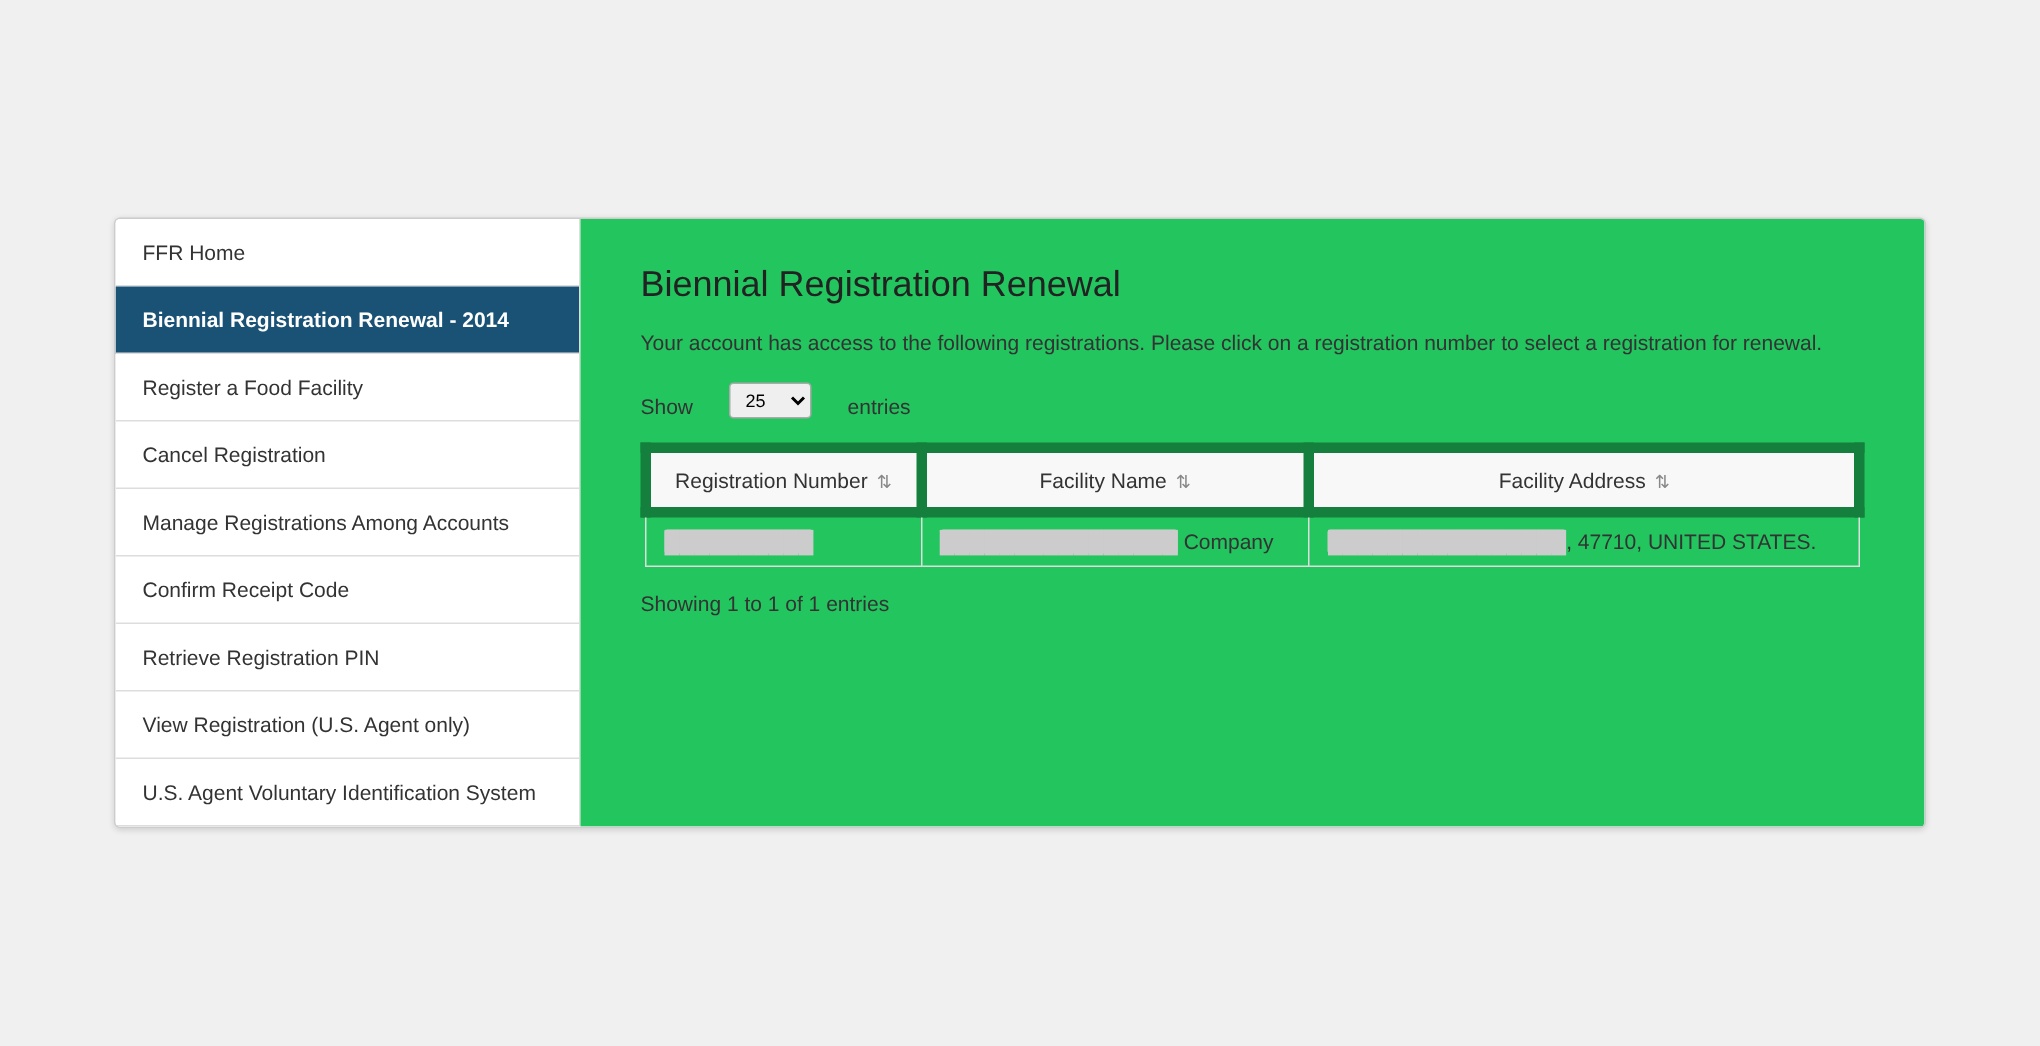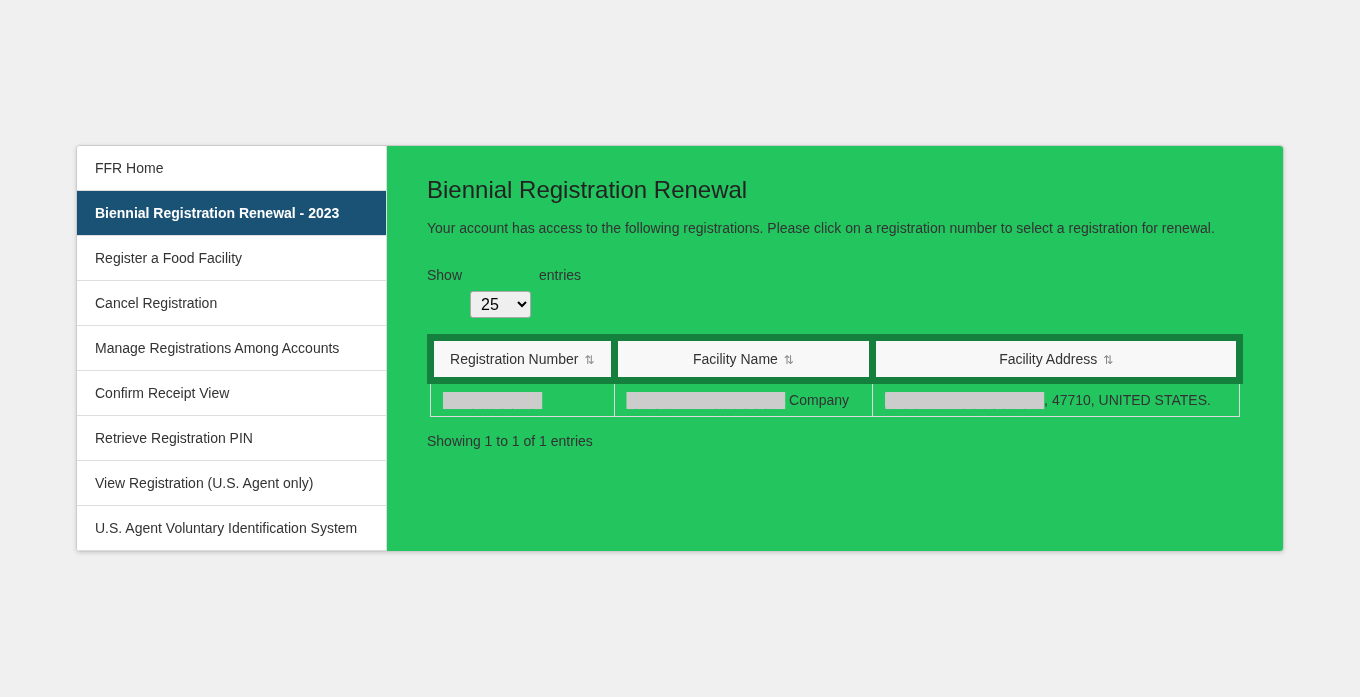--- a/index.html
+++ b/index.html
@@ -54,37 +54,36 @@
     }
     .page-title {
       font-size: 24px;
       font-weight: normal;
       color: #222;
       margin-bottom: 14px;
     }
     .page-description {
       font-size: 14px;
       color: #333;
-      margin-bottom: 28px;
+      margin-bottom: 16px;
       line-height: 1.5;
     }
     .show-entries-row {
       display: flex;
-      align-items: flex-start;
-      gap: 8px;
+      align-items: flex-end;
+      gap: 24px;
       margin-bottom: 16px;
       font-size: 14px;
       color: #333;
     }
     .show-entries-row select {
       padding: 3px 6px;
       border: 1px solid #aaa;
       border-radius: 3px;
-      font-size: 16px;
-      margin-top: 24px;
+      font-size: 12px;
     }
     
     .data-table {
       width: 100%;
       border-collapse: collapse;
       font-size: 14px;
       margin-bottom: 16px;
     }
     .data-table th {
       background: #f8f8f8;
@@ -121,25 +120,25 @@
       margin-top: 8px;
     }
   </style>
 </head>
 <body>
 
 <div class="outer-container">
 
   <nav class="sidebar">
   <a href="#" class="sidebar-item">FFR Home</a>
-      <a href="#" class="sidebar-item active">Biennial Registration Renewal - 2023</a>
+      <a href="#" class="sidebar-item active">Biennial Registration Renewal - 2014</a>
       <a href="#" class="sidebar-item">Register a Food Facility</a>
       <a href="#" class="sidebar-item">Cancel Registration</a>
       <a href="#" class="sidebar-item">Manage Registrations Among Accounts</a>
-      <a href="#" class="sidebar-item">Confirm Receipt View</a>
+      <a href="#" class="sidebar-item">Confirm Receipt Code</a>
       <a href="#" class="sidebar-item">Retrieve Registration PIN</a>
       <a href="#" class="sidebar-item">View Registration (U.S. Agent only)</a>
       <a href="#" class="sidebar-item">U.S. Agent Voluntary Identification System</a>
     </nav>
 
   <main class="main-content">
     <h1 class="page-title">Biennial Registration Renewal</h1>
     <p class="page-description">Your account has access to the following registrations. Please click on a registration number to select a registration for renewal.</p>
 
     <div class="show-entries-row">

